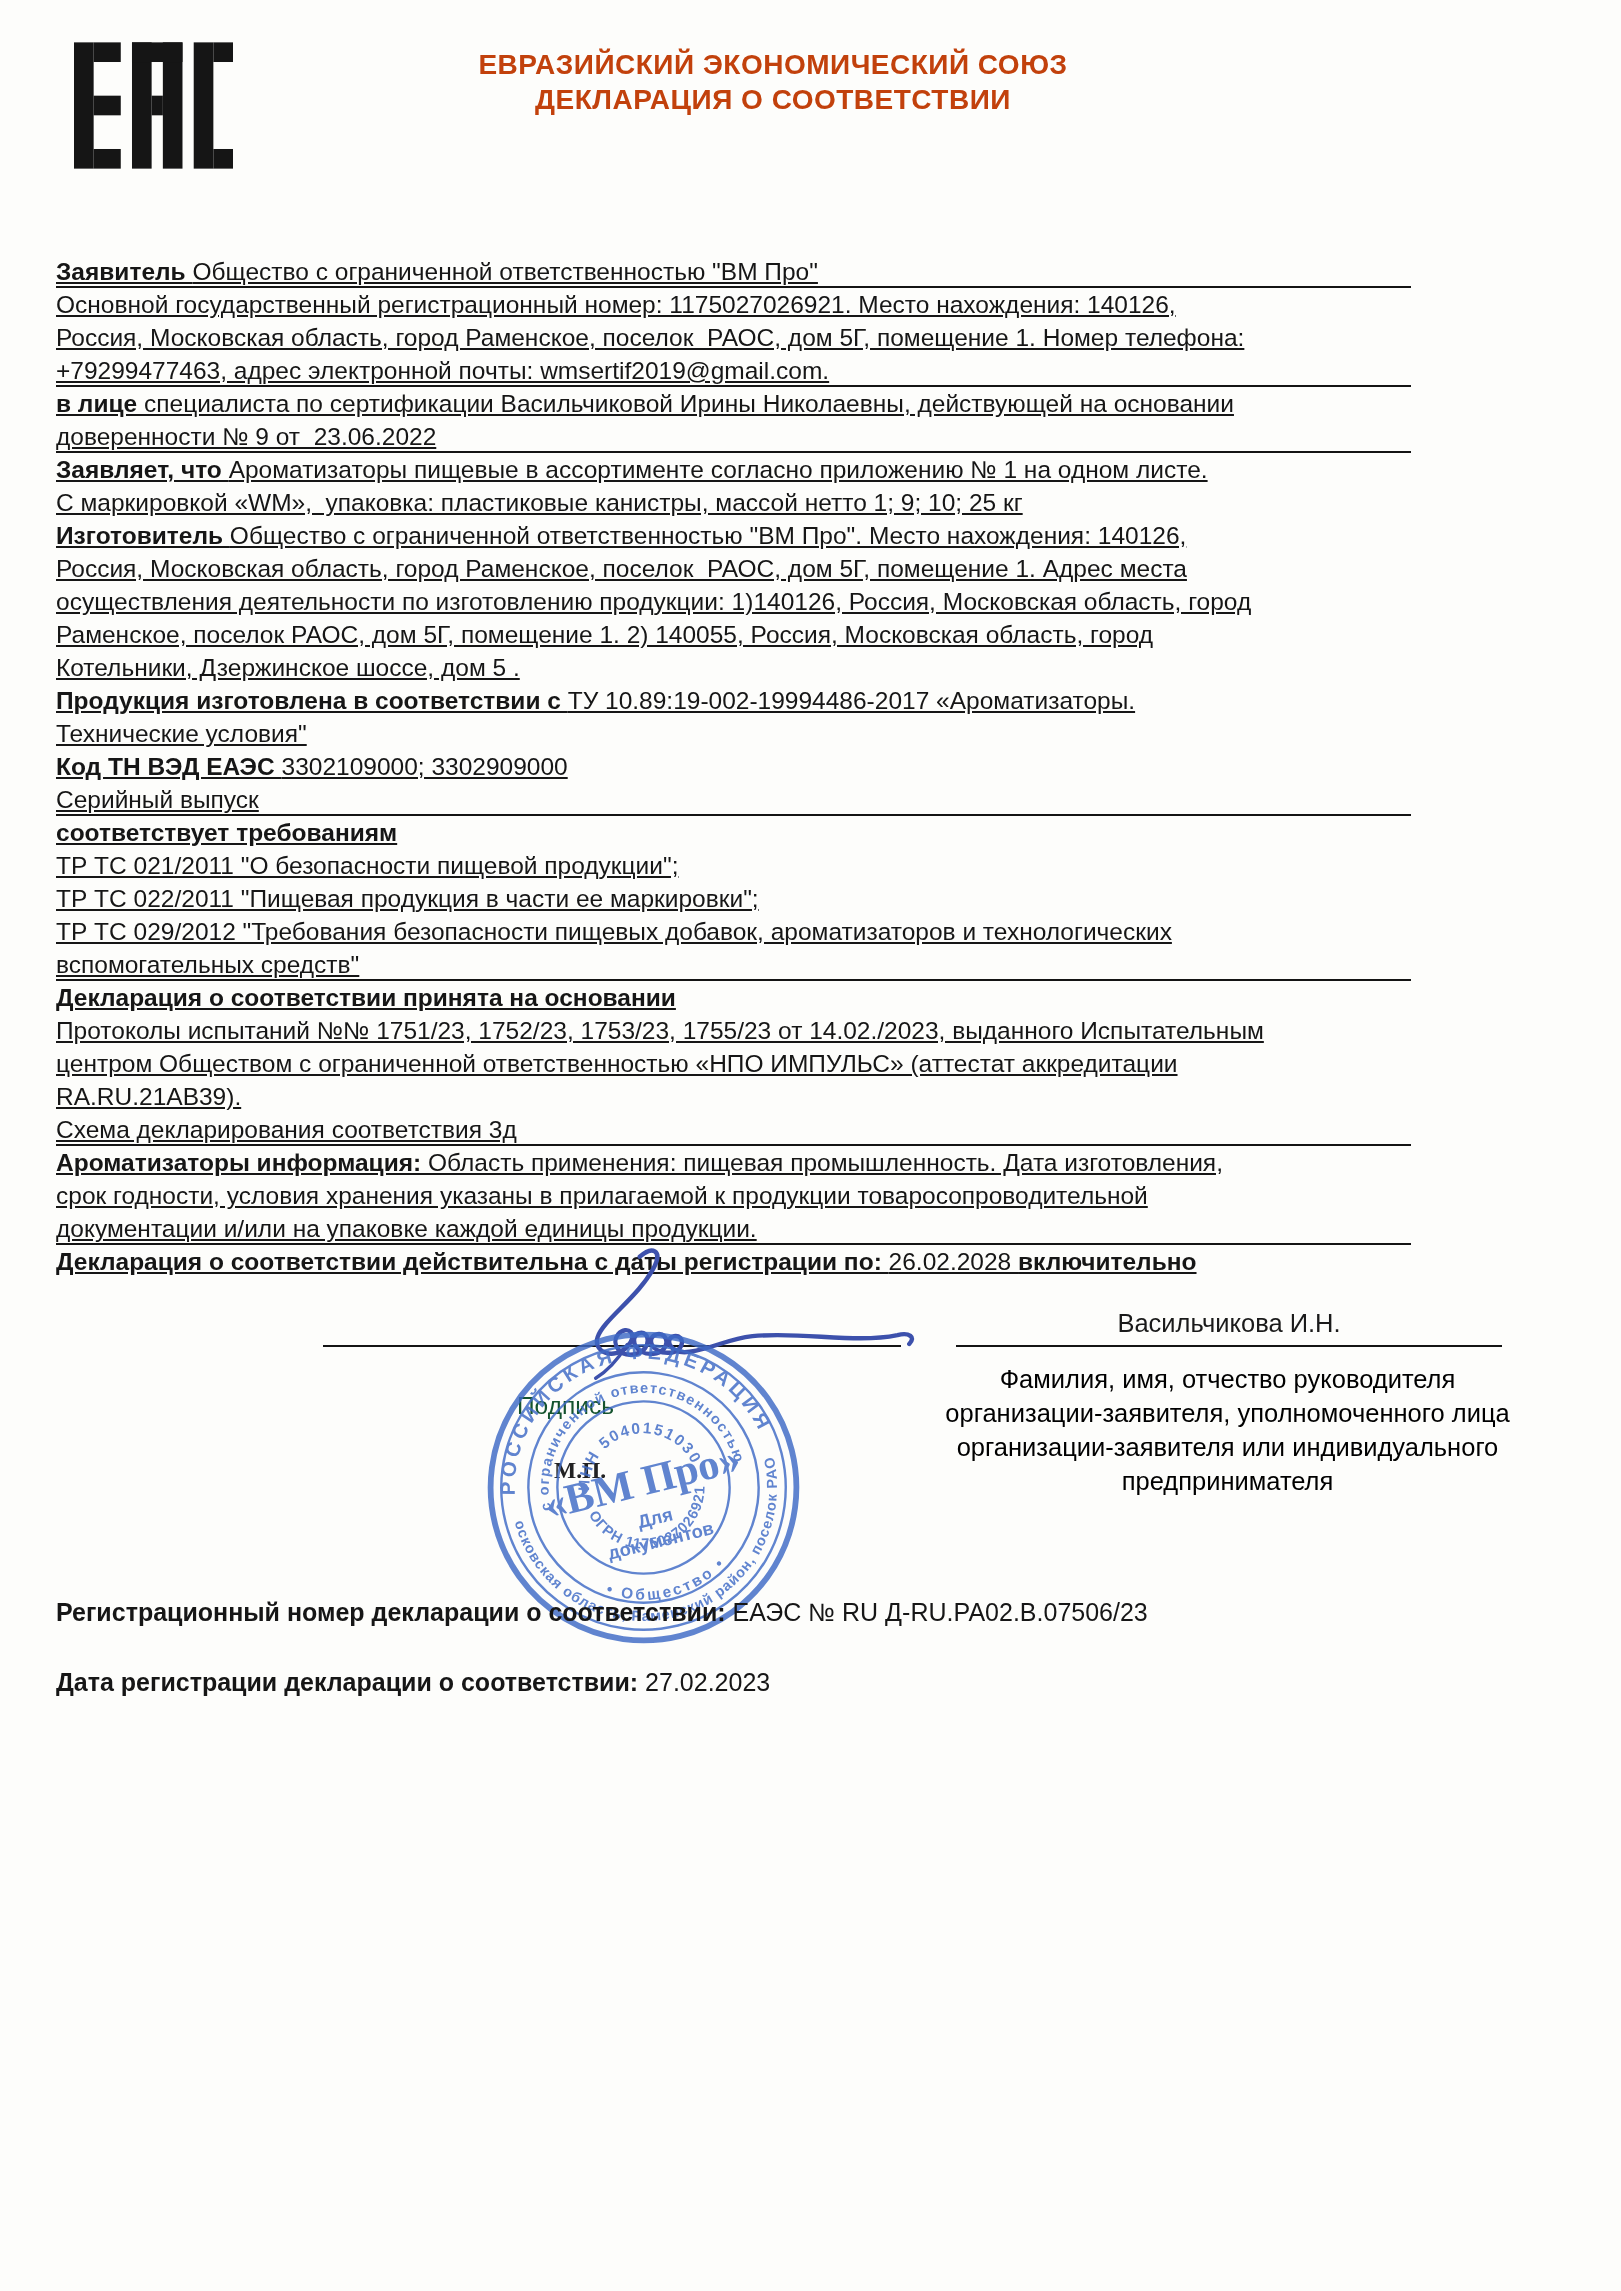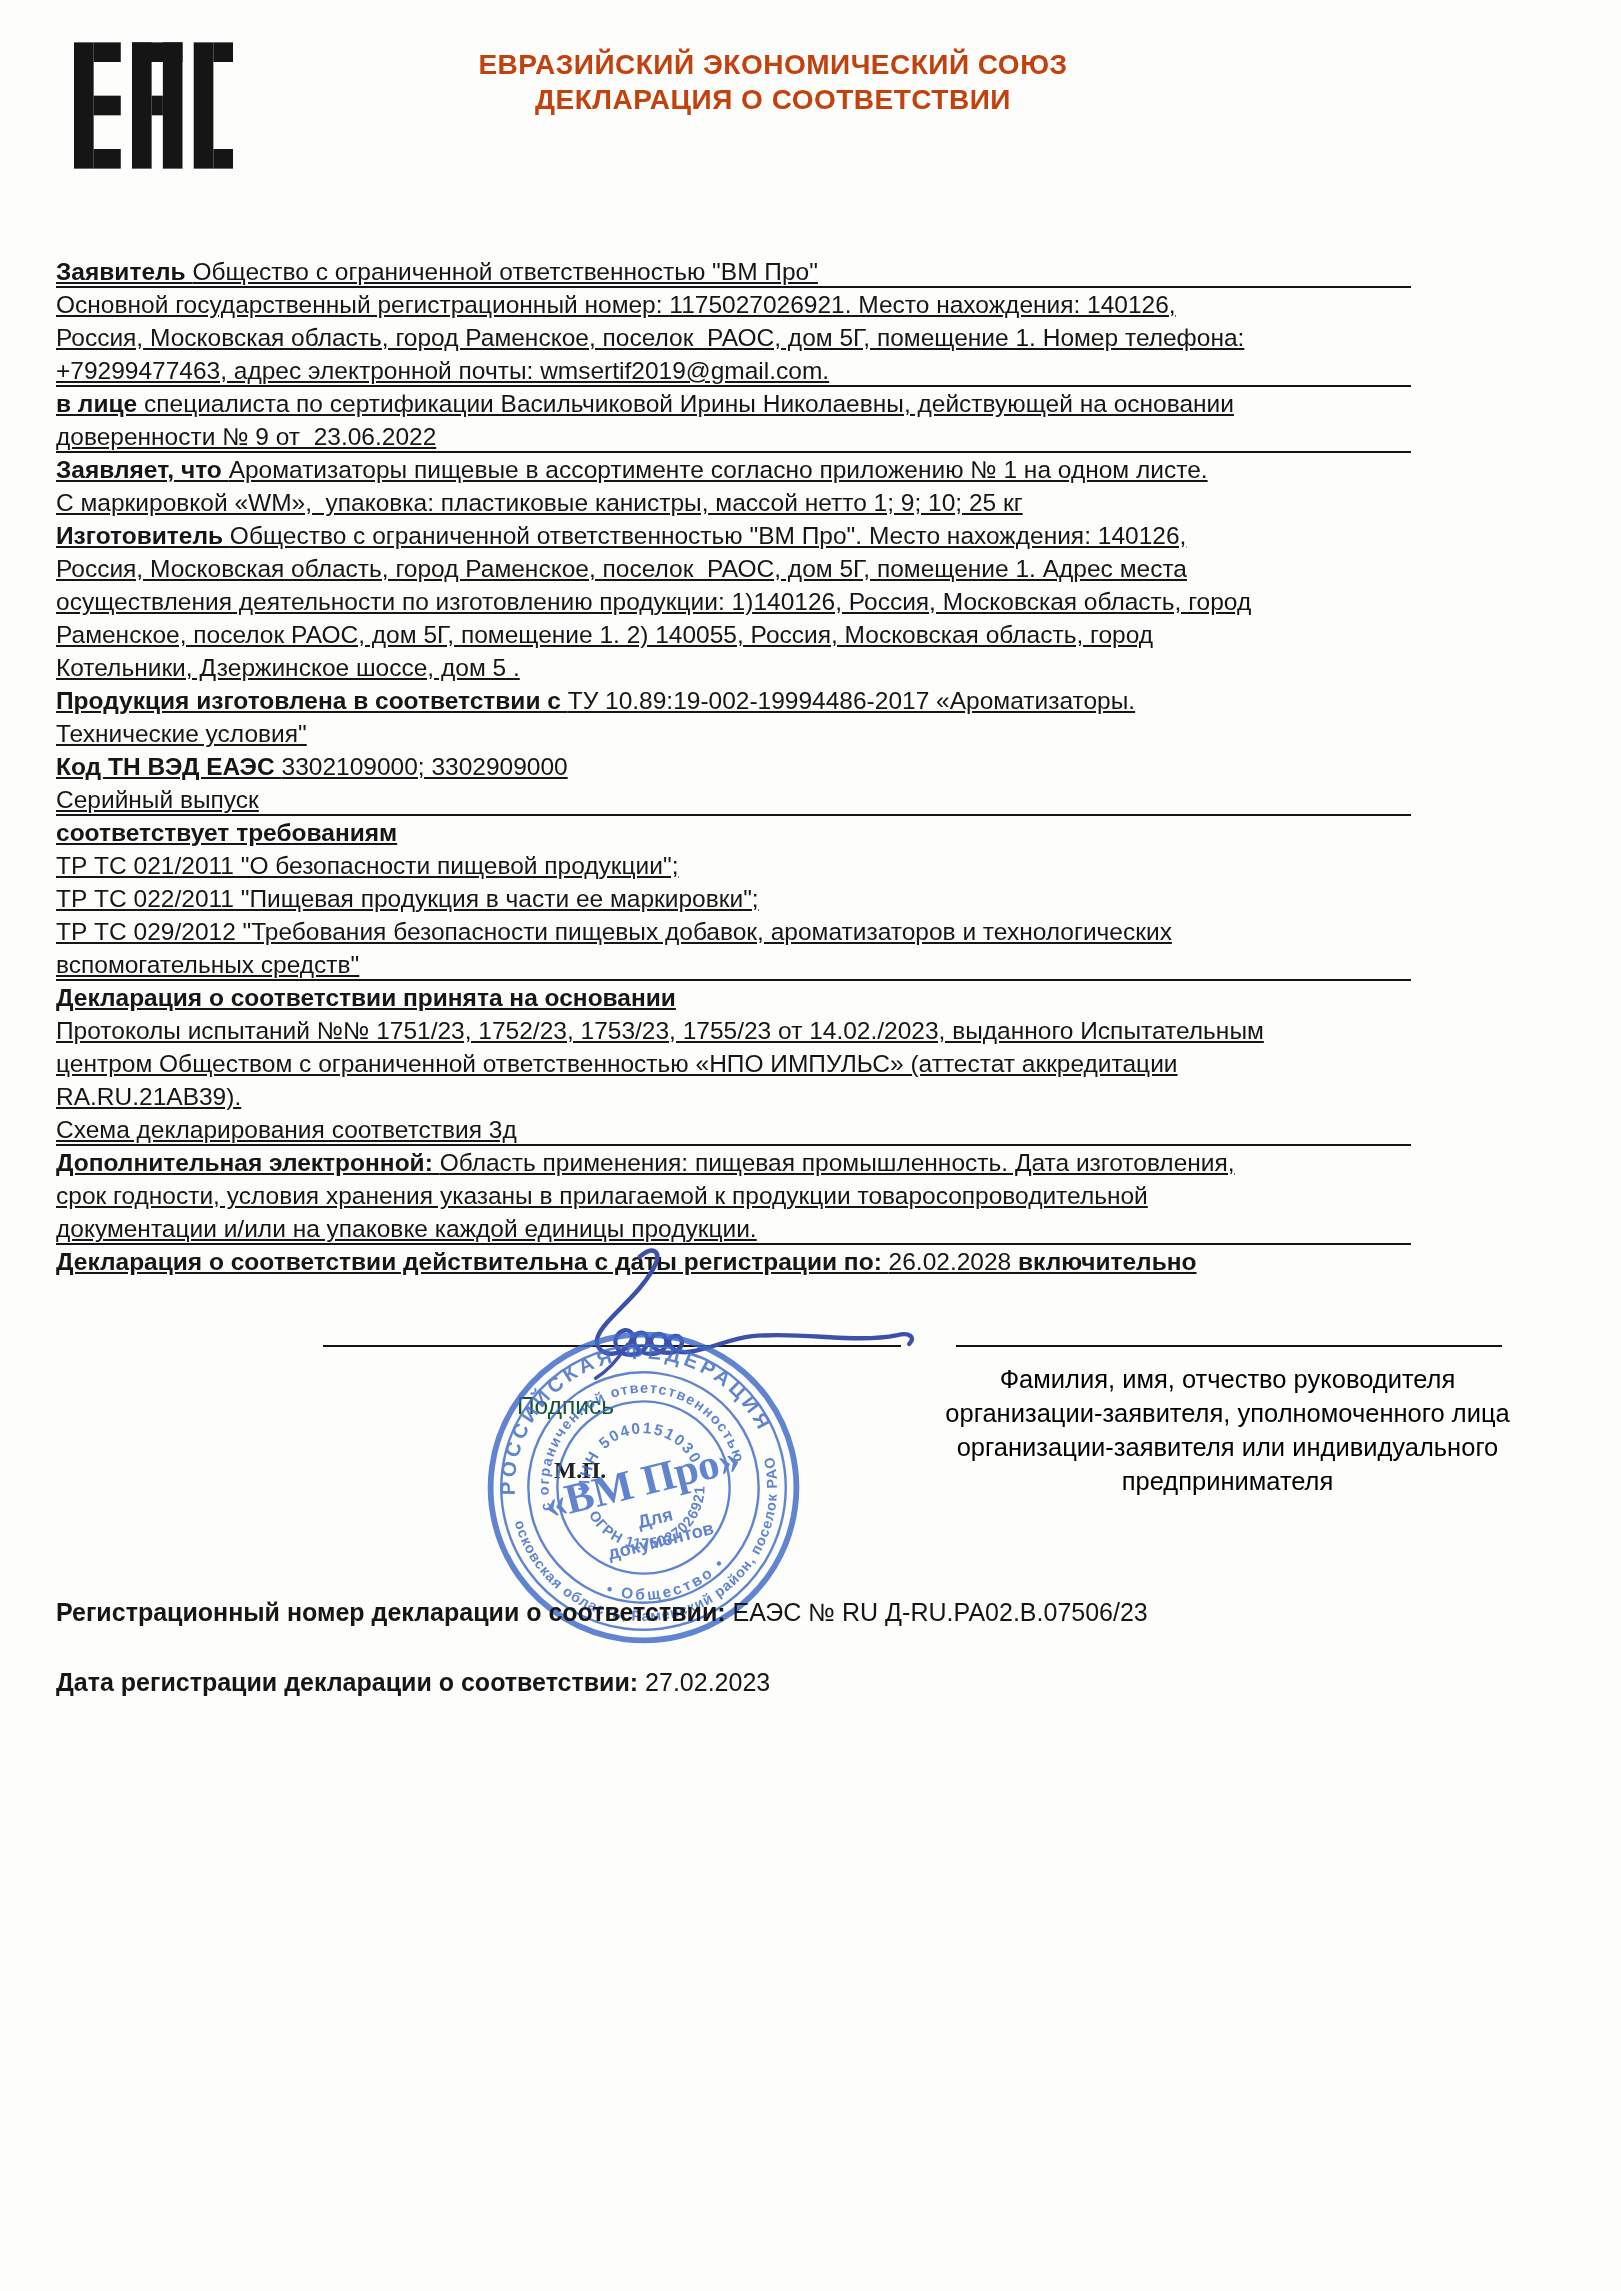--- a/index.html
+++ b/index.html
@@ -97,30 +97,31 @@
       <div class="line"><span class="b">соответствует требованиям</span></div>
       <div class="line"><span>ТР ТС 021/2011 "О безопасности пищевой продукции";</span></div>
       <div class="line"><span>ТР ТС 022/2011 "Пищевая продукция в части ее маркировки";</span></div>
       <div class="line"><span>ТР ТС 029/2012 "Требования безопасности пищевых добавок, ароматизаторов и технологических</span></div>
       <div class="line u"><span>вспомогательных средств"</span></div>
       <div class="line"><span class="b">Декларация о соответствии принята на основании</span></div>
       <div class="line"><span>Протоколы испытаний №№ 1751/23, 1752/23, 1753/23, 1755/23 от 14.02./2023, выданного Испытательным</span></div>
       <div class="line"><span>центром Обществом с ограниченной ответственностью «НПО ИМПУЛЬС» (аттестат аккредитации</span></div>
       <div class="line"><span>RA.RU.21АВ39).</span></div>
       <div class="line u"><span>Схема декларирования соответствия 3д</span></div>
-      <div class="line"><span class="b">Дополнительная электронной: </span><span>Область применения: пищевая промышленность. Дата изготовления,</span></div>
+      <div class="line"><span class="b">Ароматизаторы информация: </span><span>Область применения: пищевая промышленность. Дата изготовления,</span></div>
       <div class="line"><span>срок годности, условия хранения указаны в прилагаемой к продукции товаросопроводительной</span></div>
       <div class="line u"><span>документации и/или на упаковке каждой единицы продукции.</span></div>
       <div class="line"><span class="b">Декларация о соответствии действительна с даты регистрации по: </span><span>26.02.2028 </span><span class="b">включительно</span></div>
     </div>
 
   <div class="sig-line-left"></div>
   <div class="sig-line-right"></div>
   <div class="sig-label">Подпись</div>
   <div class="mp-label">М.П.</div>
+  <div class="signatory-name">Васильчикова И.Н.</div>
   <div class="signatory-caption">
       <div>Фамилия, имя, отчество руководителя</div>
       <div>организации-заявителя, уполномоченного лица</div>
       <div>организации-заявителя или индивидуального</div>
       <div>предпринимателя</div>
     </div>
 
   <svg class="signature-svg" viewBox="0 0 470 150">
     <g fill="none" stroke="#3d51ac" stroke-width="4.5" stroke-linecap="round" stroke-linejoin="round">
       <path d="M173,14 C186,2 196,8 188,24 C172,55 136,78 130,96

